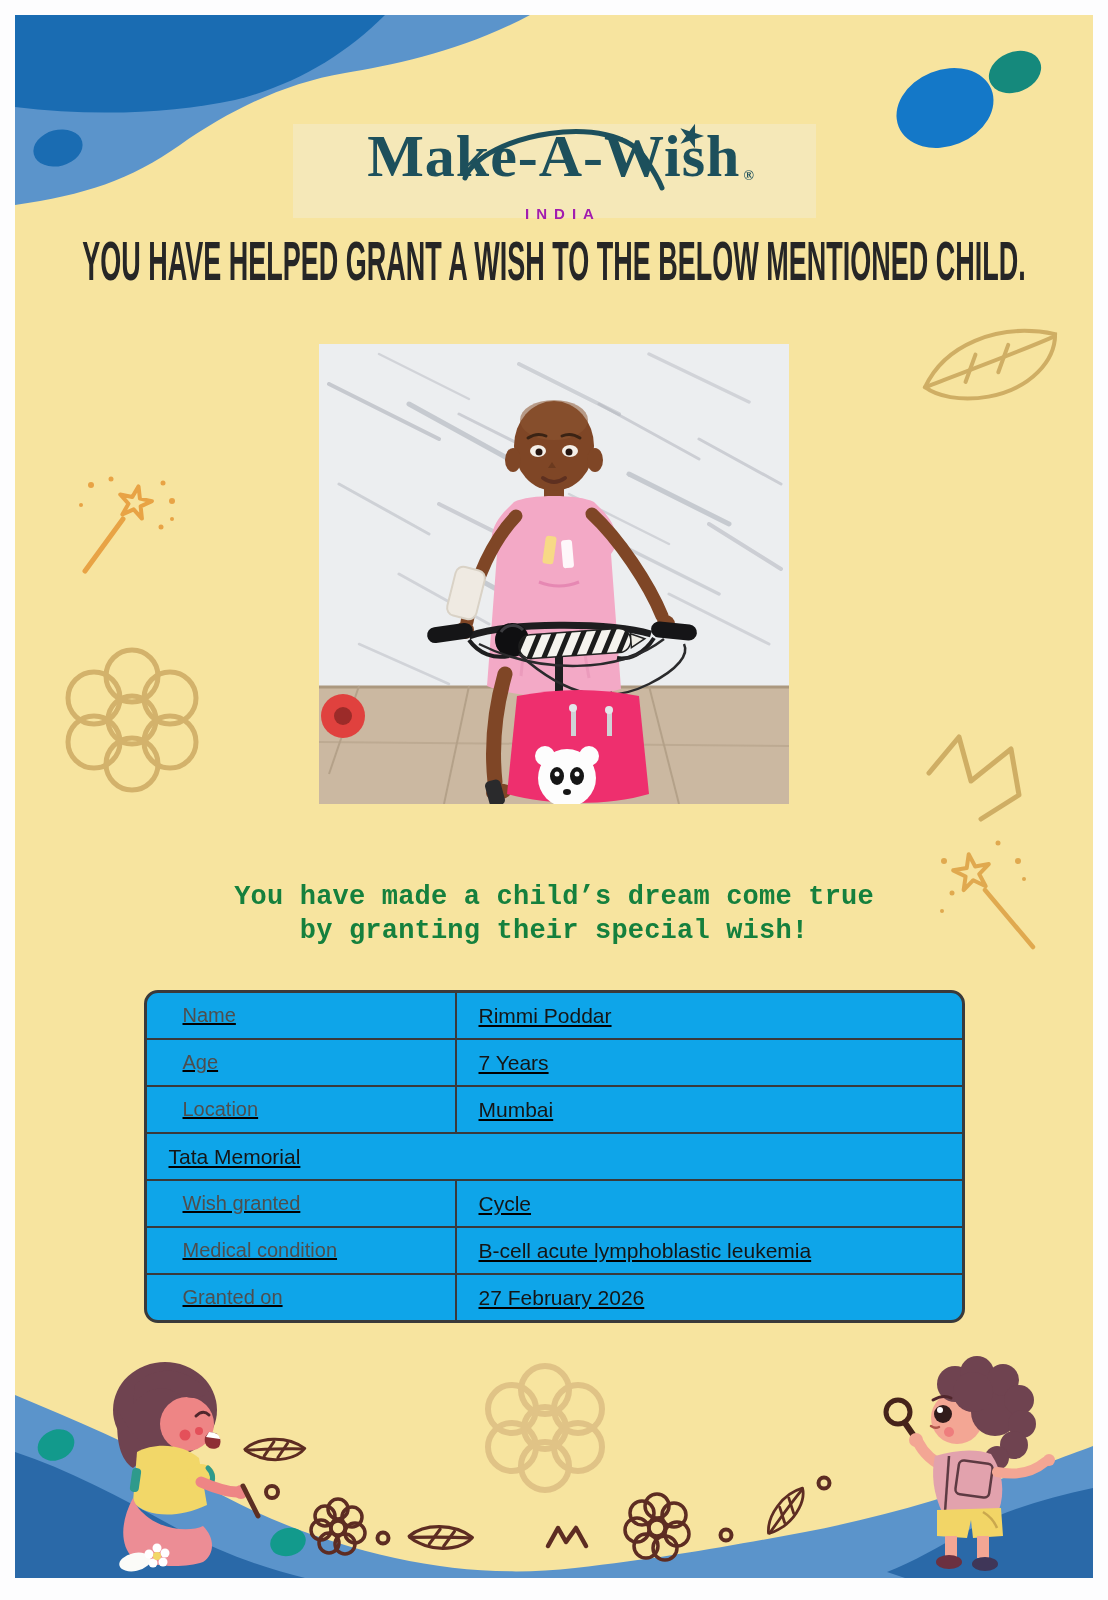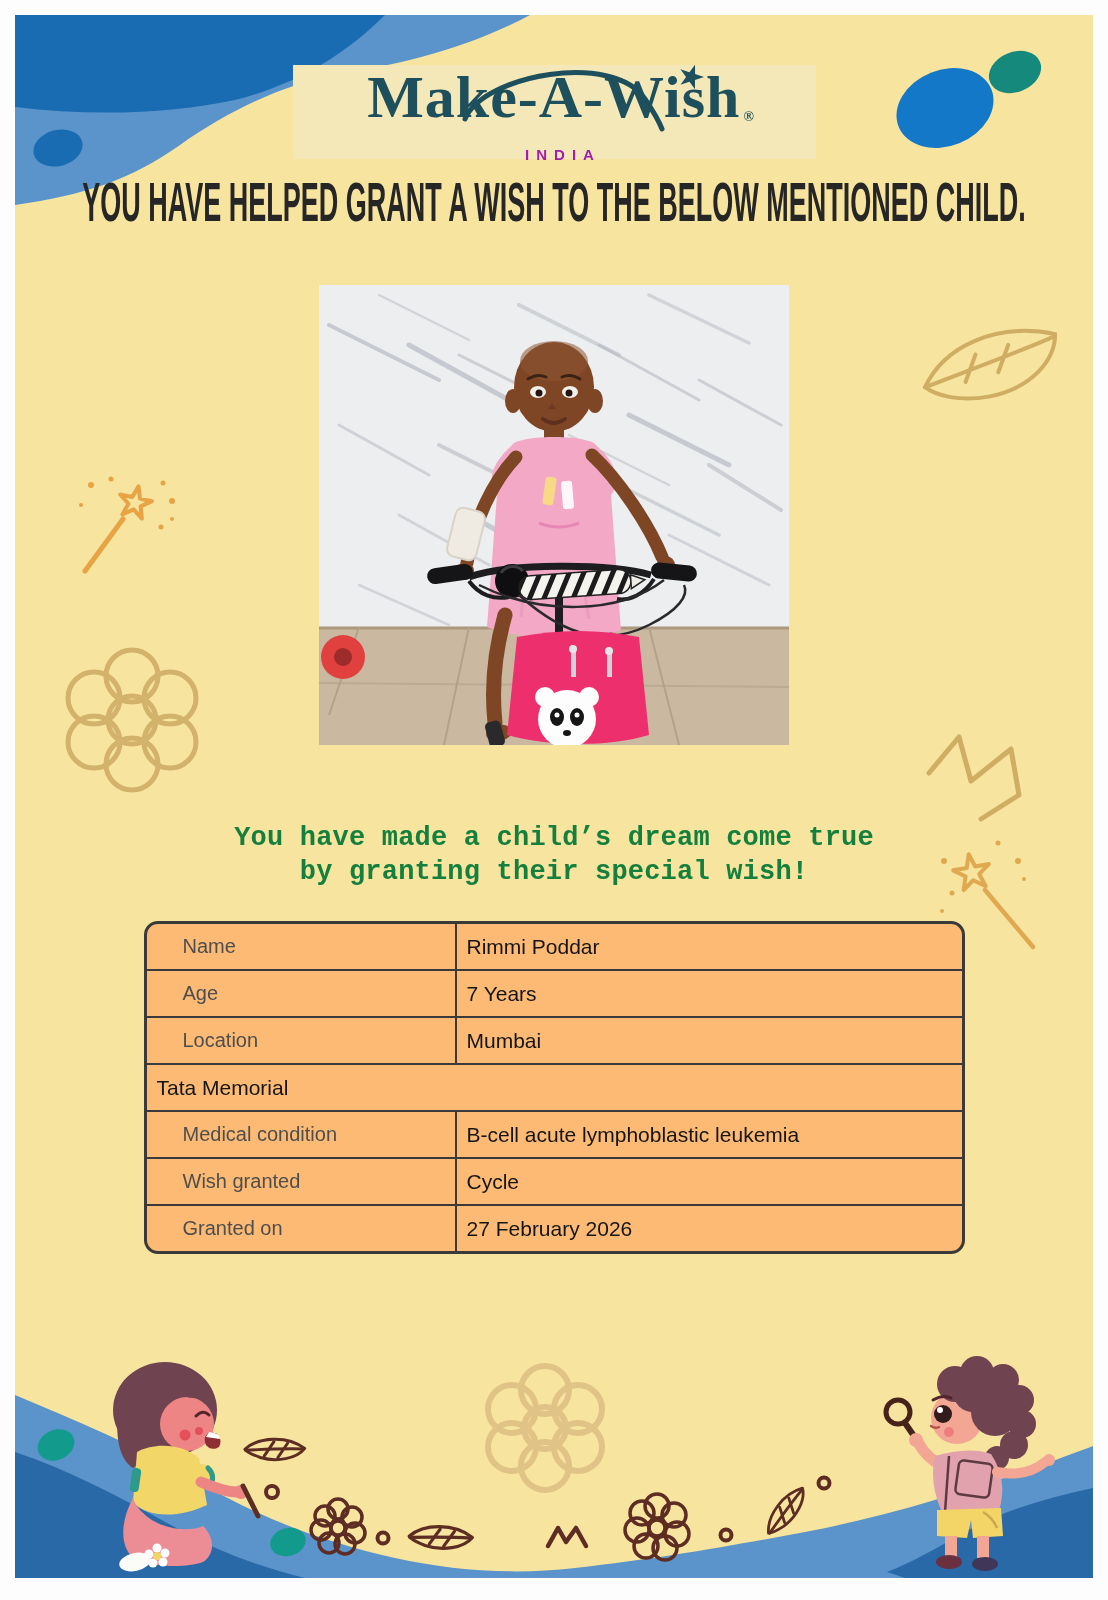--- a/index.html
+++ b/index.html
@@ -10,39 +10,39 @@
   .deco svg{display:block;overflow:visible;}
   .tl{left:0;top:0;}
   .tr{right:0;top:0;}
   .leaf-tr{left:900px;top:295px;}
   .wand-left{left:58px;top:460px;}
   .flower-left{left:25px;top:633px;}
   .squiggle-right{left:908px;top:708px;}
   .wand-right{left:921px;top:820px;}
   .bottom-band{left:0;bottom:0;}
 
-  .logo{position:relative;width:512px;height:94px;margin:50px auto 0;background:#f5e8b8;text-align:center;padding-left:11px;}
+  .logo{position:relative;width:512px;height:94px;margin:109px auto 0;background:#f5e8b8;text-align:center;padding-left:11px;}
   .logo .swoosh{position:absolute;left:0;top:0;overflow:visible;z-index:0;}
   .brand{position:relative;z-index:1;font-family:"Liberation Serif",serif;font-weight:bold;color:#1d505c;font-size:60px;line-height:64px;letter-spacing:1px;}
   .reg{font-size:14px;position:relative;top:4px;left:3px;}
   .region{position:relative;z-index:1;font-size:15px;font-weight:bold;letter-spacing:7px;color:#a21caf;margin-top:1px;padding-left:7px;}
 
   .headline-wrap{margin-top:22px;height:58px;display:flex;justify-content:center;align-items:flex-start;overflow:visible;}
   .headline{white-space:nowrap;font-weight:bold;font-size:36px;color:#262626;transform:scale(0.75,1.55);transform-origin:center center;}
 
   .photo{width:470px;height:460px;margin:46px auto 0;}
   .photo svg{display:block;}
 
   .message{margin-top:76px;text-align:center;font-size:27px;line-height:34px;font-weight:bold;color:#15803d;letter-spacing:.2px;font-family:Liberation Mono, monospace;}
 
-  .details{width:815px;margin:32px auto 0;background:#fdba74;border:3px solid #3a3a3a;border-radius:14px;overflow:hidden;}
+  .details{width:815px;margin:42px auto 0;background:#0ea5e9;border:3px solid #3a3a3a;border-radius:14px;overflow:hidden;text-decoration:underline;}
   .row{display:grid;grid-template-columns:310px 1fr;height:45px;}
   .row + .row{border-top:2px solid #3a3a3a;}
   .cell-label{border-right:2px solid #3a3a3a;display:flex;align-items:center;padding-left:36px;font-size:20px;color:#4e4e4e;}
-  .cell-value{display:flex;align-items:center;padding-left:10px;font-size:21px;color:#151515;}
+  .cell-value{display:flex;align-items:center;padding-left:22px;font-size:21px;color:#151515;}
 </style>
 </head>
 <body>
 
 <div class="page">
   <div class="card">
 
     <div class="deco tl">
       <svg width="545" height="330" viewBox="0 0 545 330">
         <path d="M0,0 L515,0 C450,35 380,50 330,58 C270,68 215,95 165,130 C115,165 70,180 0,190 Z" fill="#5b94cb"></path>
@@ -278,26 +278,26 @@
         <div class="cell-value">7 Years</div>
       </div>
       <div class="row">
         <div class="cell-label">Location</div>
         <div class="cell-value">Mumbai</div>
       </div>
       <div class="row">
         <div class="cell-value">Tata Memorial</div>
       </div>
       <div class="row">
+        <div class="cell-label">Wish granted</div>
+        <div class="cell-value">Cycle</div>
+      </div>
+      <div class="row">
         <div class="cell-label">Medical condition</div>
         <div class="cell-value">B-cell acute lymphoblastic leukemia</div>
-      </div>
-      <div class="row">
-        <div class="cell-label">Wish granted</div>
-        <div class="cell-value">Cycle</div>
       </div>
       <div class="row">
         <div class="cell-label">Granted on</div>
         <div class="cell-value">27 February 2026</div>
       </div>
     </div>
 
     <div class="deco bottom-band">
       <svg width="1078" height="238" viewBox="0 0 1078 238">
 

